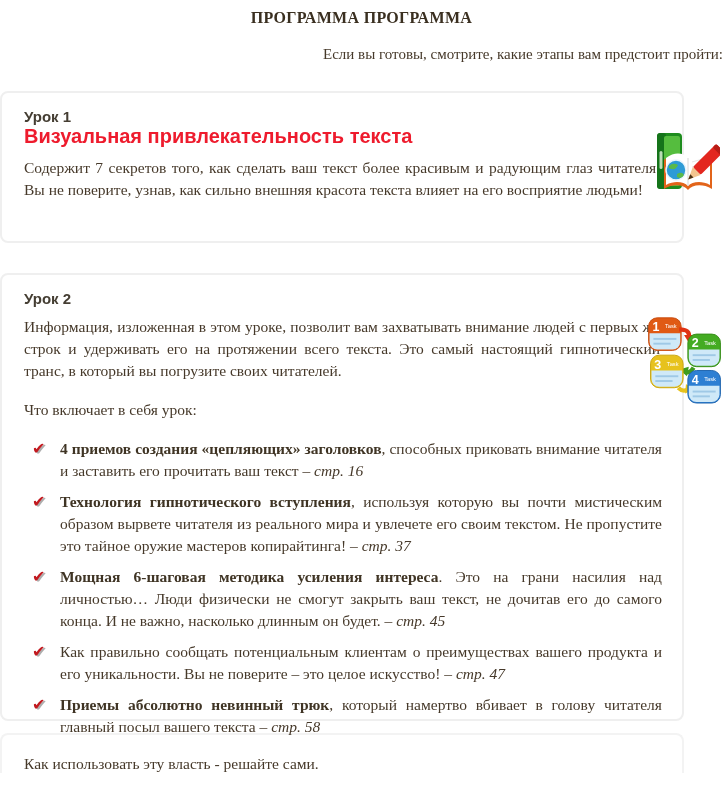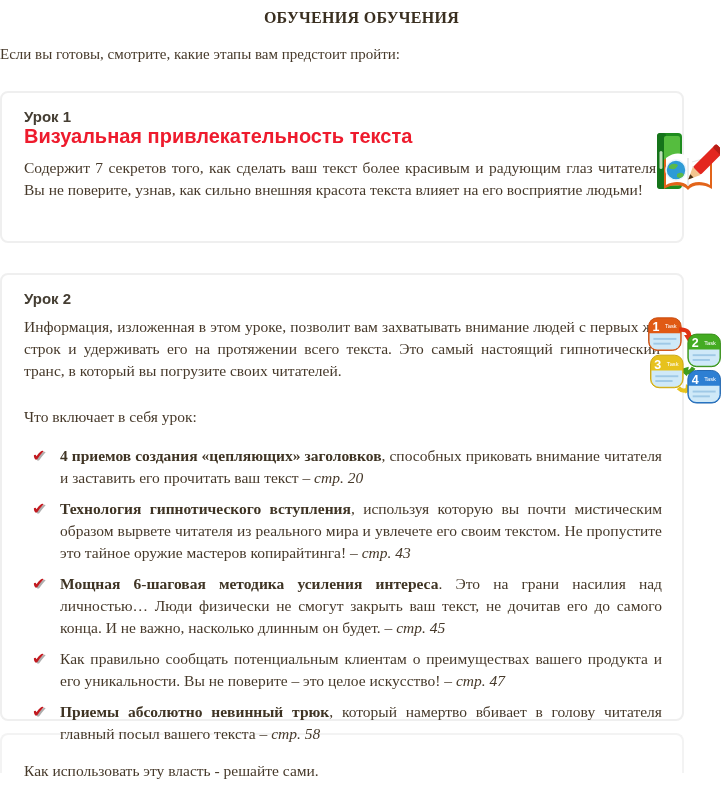--- a/index.html
+++ b/index.html
@@ -15,21 +15,21 @@
   .page-title {
     text-align: center;
     font-family: "Liberation Serif", serif;
     font-weight: bold;
     font-size: 16px;
     letter-spacing: .3px;
     color: #3a2f20;
     padding-top: 9px;
   }
   .page-subtitle {
-    text-align: left;
+    text-align: right;
     font-size: 15px;
     margin-top: 19px;
     color: #46392a;
   }
   .card {
     width: 684px;
     border: 2px solid #efefef;
     border-radius: 8px;
     background: #fff;
     position: relative;
@@ -60,21 +60,21 @@
   .lesson-body {
     font-size: 15.5px;
     line-height: 22px;
     text-align: justify;
     margin-top: 9px;
     width: 636px;
   }
   .includes-heading {
     font-size: 15.5px;
     line-height: 22px;
-    margin-top: 24px;
+    margin-top: 17px;
   }
   ul.points {
     list-style: none;
     margin: 17px 0 0 8px;
     width: 630px;
   }
   ul.points li {
     display: flex;
     margin-bottom: 9px;
   }
@@ -110,21 +110,21 @@
     position: absolute;
     top: 39px;
     right: -41px;
     width: 76px;
     height: 90px;
   }
 </style>
 </head>
 <body>
 
-<div class="page-title">ОБУЧЕНИЯ ОБУЧЕНИЯ</div>
+<div class="page-title">ПРОГРАММА ПРОГРАММА</div>
 <div class="page-subtitle">Если вы готовы, смотрите, какие этапы вам предстоит пройти:</div>
 
 <div class="card card-1">
   <div class="lesson-label">Урок 1</div>
   <div class="lesson-title">Визуальная привлекательность текста</div>
   <div class="lesson-body">Содержит 7 секретов того, как сделать ваш текст более красивым и радующим глаз читателя. Вы не поверите, узнав, как сильно внешняя красота текста влияет на его восприятие людьми!</div>
 
   <span class="icon-book">
     <svg width="64" height="70" viewBox="0 0 64 70" xmlns="http://www.w3.org/2000/svg">
 
@@ -157,25 +157,25 @@
 </div>
 
 <div class="card card-2">
   <div class="lesson-label">Урок 2</div>
   <div class="lesson-body">Информация, изложенная в этом уроке, позволит вам захватывать внимание людей с первых же строк и удерживать его на протяжении всего текста. Это самый настоящий гипнотический транс, в который вы погрузите своих читателей.</div>
   <div class="includes-heading">Что включает в себя урок:</div>
 
   <ul class="points">
     <li>
       <span class="check">✔</span>
-      <span class="pt"><b>4 приемов создания «цепляющих» заголовков</b><span>, способных приковать внимание читателя и заставить его прочитать ваш текст – </span><i>стр. 20</i></span>
-    </li>
-    <li>
-      <span class="check">✔</span>
-      <span class="pt"><b>Технология гипнотического вступления</b><span>, используя которую вы почти мистическим образом вырвете читателя из реального мира и увлечете его своим текстом. Не пропустите это тайное оружие мастеров копирайтинга! – </span><i>стр. 43</i></span>
+      <span class="pt"><b>4 приемов создания «цепляющих» заголовков</b><span>, способных приковать внимание читателя и заставить его прочитать ваш текст – </span><i>стр. 16</i></span>
+    </li>
+    <li>
+      <span class="check">✔</span>
+      <span class="pt"><b>Технология гипнотического вступления</b><span>, используя которую вы почти мистическим образом вырвете читателя из реального мира и увлечете его своим текстом. Не пропустите это тайное оружие мастеров копирайтинга! – </span><i>стр. 37</i></span>
     </li>
     <li>
       <span class="check">✔</span>
       <span class="pt"><b>Мощная 6-шаговая методика усиления интереса</b><span>. Это на грани насилия над личностью… Люди физически не смогут закрыть ваш текст, не дочитав его до самого конца. И не важно, насколько длинным он будет. – </span><i>стр. 45</i></span>
     </li>
     <li>
       <span class="check">✔</span>
       <span class="pt"><b></b><span>Как правильно сообщать потенциальным клиентам о преимуществах вашего продукта и его уникальности. Вы не поверите – это целое искусство! – </span><i>стр. 47</i></span>
     </li>
     <li>

